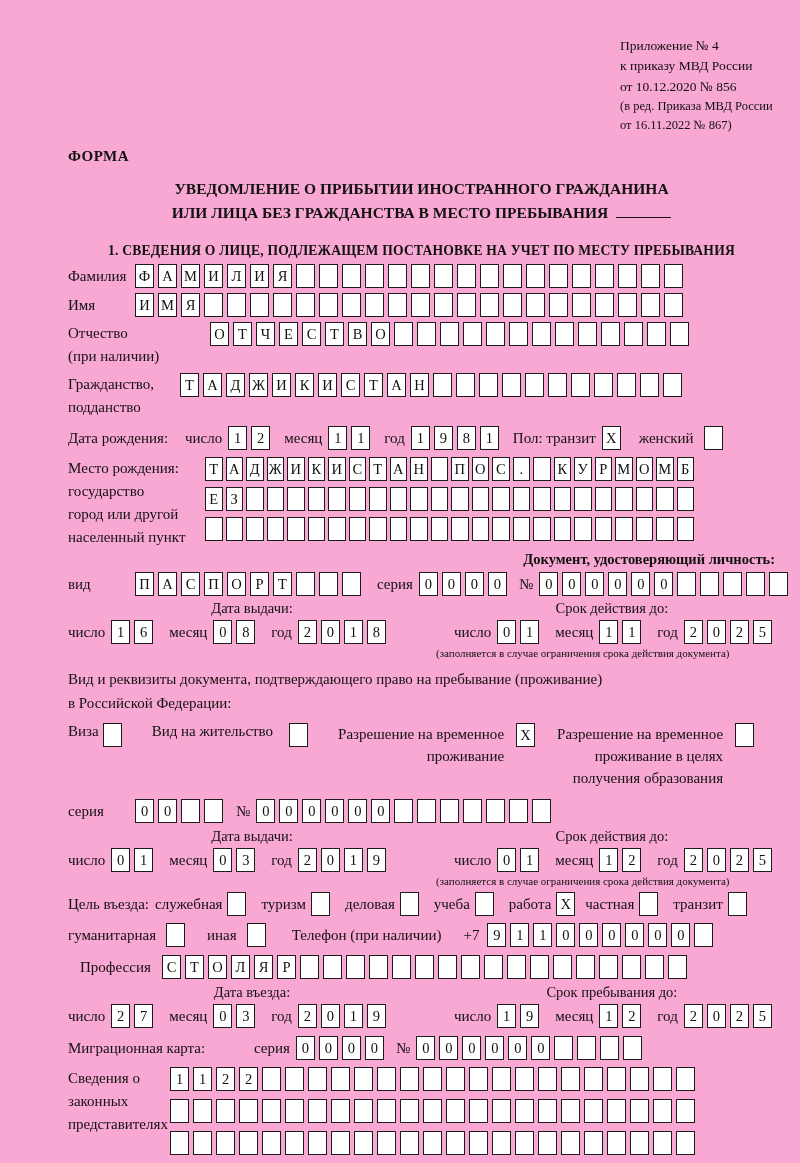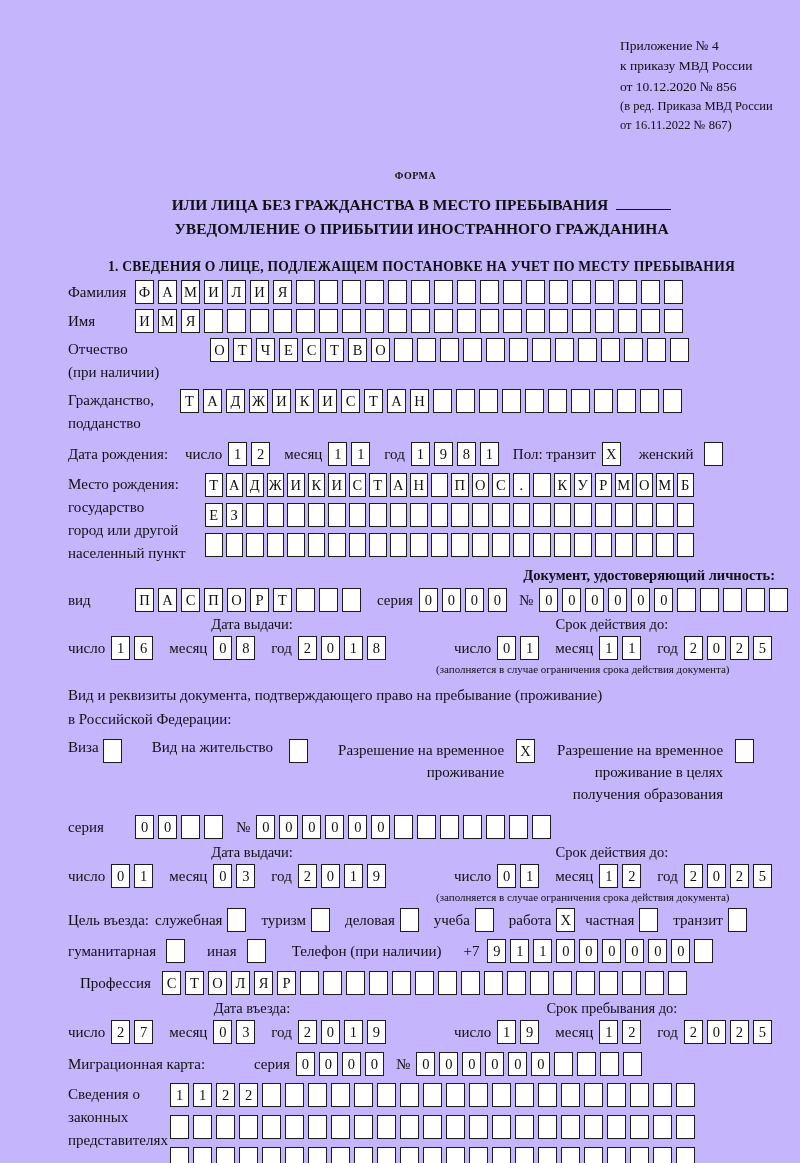--- a/index.html
+++ b/index.html
@@ -1,26 +1,26 @@
 <!DOCTYPE html>
 <html><head>
 <meta charset="utf-8">
 <style>
   * { box-sizing: border-box; }
   html,body { margin:0; padding:0; background:#ffffff; }
   .page {
-    width:800px; height:1163px; background:#c4b5fd; color:#111;
+    width:800px; height:1163px; background:#f9a8d4; color:#111;
     font-family:"Liberation Serif", "DejaVu Serif", serif;
     font-size:15px; position:relative; overflow:hidden;
     padding:36px 25px 0 68px;
   }
   
   .annex { margin-left:552px; line-height:1.5; font-size:13.5px; white-space:nowrap; }
   .annex .sm { font-size:12.5px; }
-  .forma { text-align:center; font-weight:bold; padding-right:12px; margin-top:36px; font-size:10px; letter-spacing:.5px; }
+  .forma { text-align:left; font-weight:bold; padding-right:12px; margin-top:14px; font-size:15px; letter-spacing:.5px; }
   .title { text-align:center; font-weight:bold; font-size:15.5px; margin-top:12px; line-height:1.55; }
   .blank-line { display:inline-block; width:55px; border-bottom:1.6px solid #111; height:.95em; margin-left:8px; }
   .sec { text-align:center; font-weight:bold; font-size:13.6px; margin-top:18px; letter-spacing:.2px; white-space:nowrap; }
   
   .frow { display:flex; align-items:center; margin-top:5px; }
   .frow.top { align-items:flex-start; }
   .lbl { flex:none; line-height:23px; }
   .lw-fam  { width:67px; }
   .lw-otch { width:142px; }
   .lw-grazh{ width:112px; }
@@ -64,22 +64,22 @@
     <div>Приложение № 4</div>
     <div>к приказу МВД России</div>
     <div>от 10.12.2020 № 856</div>
     <div class="sm">(в ред. Приказа МВД России</div>
     <div class="sm">от 16.11.2022 № 867)</div>
   </div>
 
   <div class="forma">ФОРМА</div>
 
   <div class="title">
+    <div>УВЕДОМЛЕНИЕ О ПРИБЫТИИ ИНОСТРАННОГО ГРАЖДАНИНА</div>
     <div><span>ИЛИ ЛИЦА БЕЗ ГРАЖДАНСТВА В МЕСТО ПРЕБЫВАНИЯ</span><span class="blank-line"></span></div>
-    <div>УВЕДОМЛЕНИЕ О ПРИБЫТИИ ИНОСТРАННОГО ГРАЖДАНИНА</div>
   </div>
 
   <div class="sec">1. СВЕДЕНИЯ О ЛИЦЕ, ПОДЛЕЖАЩЕМ ПОСТАНОВКЕ НА УЧЕТ ПО МЕСТУ ПРЕБЫВАНИЯ</div>
 
   <div class="frow">
     <span class="lbl lw-fam">Фамилия</span>
     <span class="cells">
         <span class="cell">Ф</span>
         <span class="cell">А</span>
         <span class="cell">М</span>

